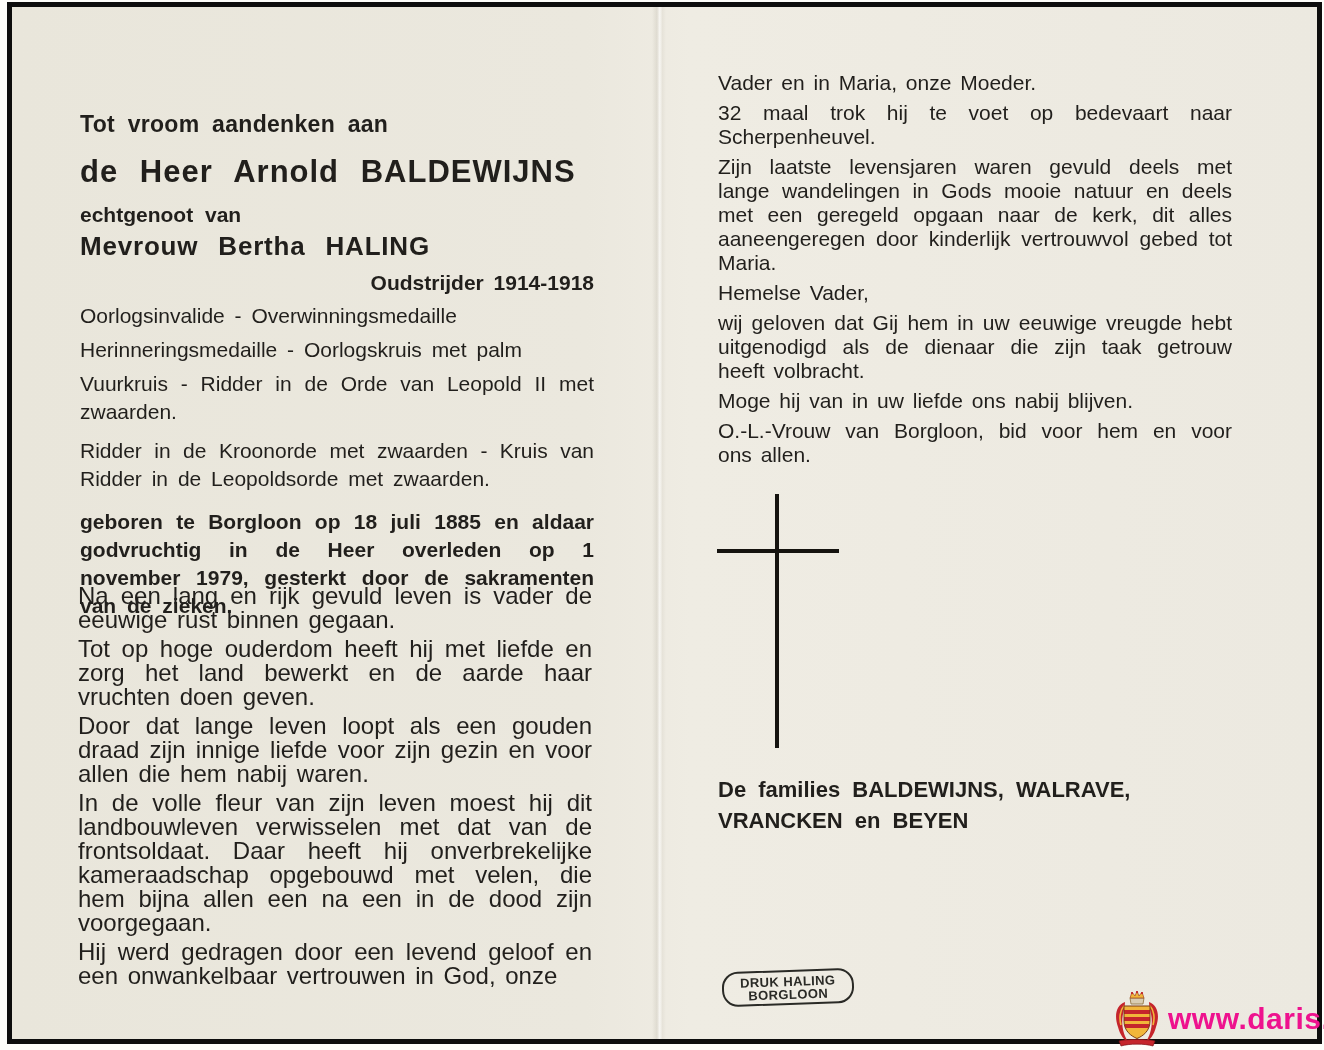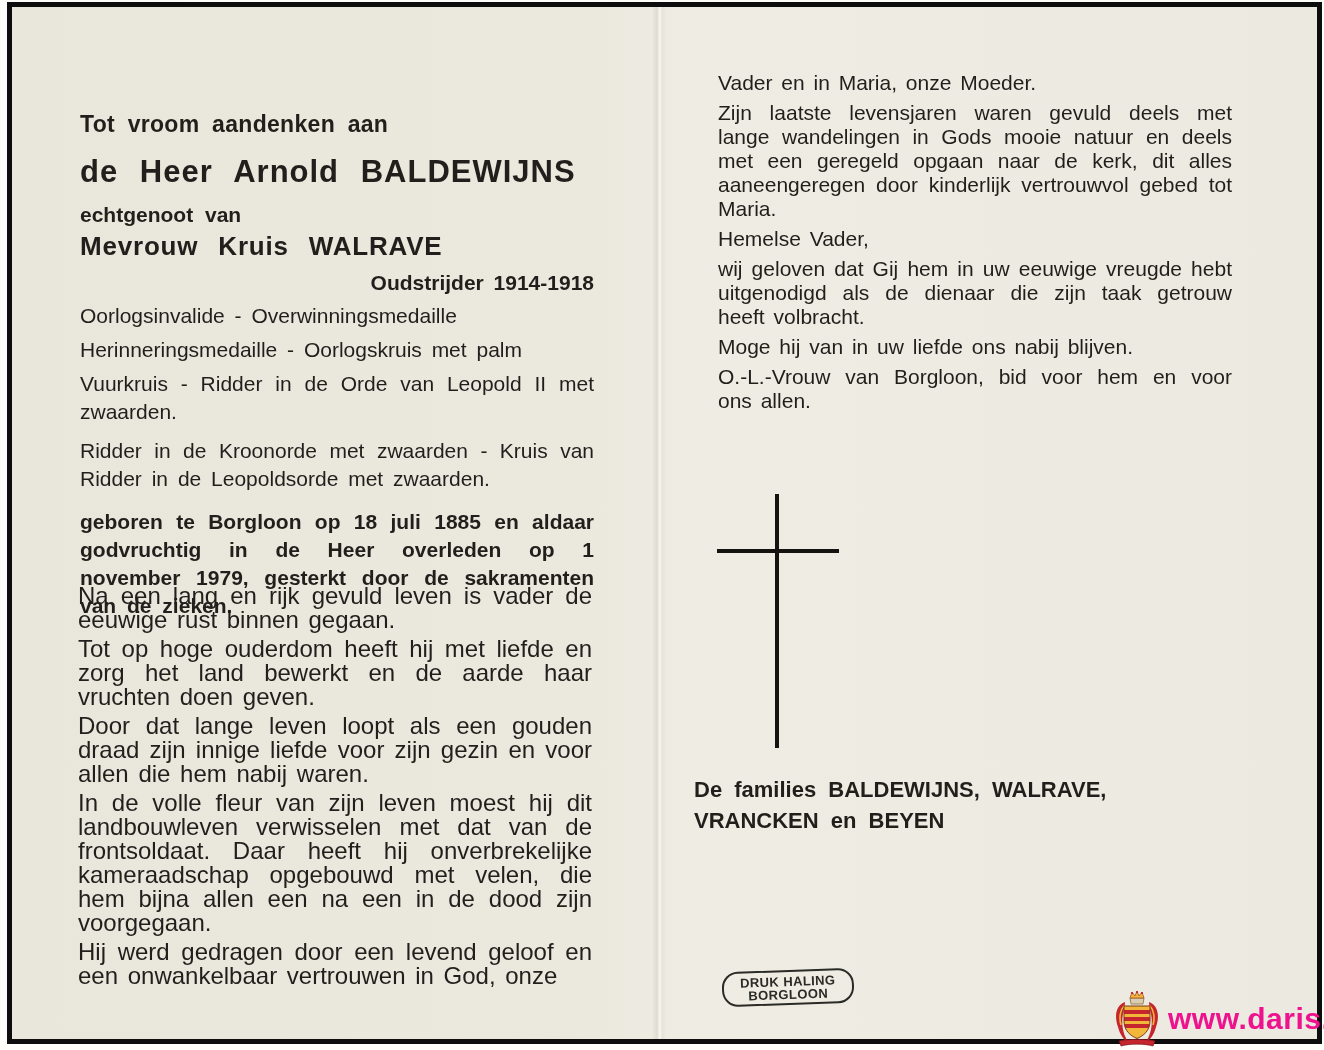--- a/index.html
+++ b/index.html
@@ -40,21 +40,21 @@
 
   
   .page-right{left:706px;top:64px;}
   .page-right p{font-size:21px;line-height:24px;text-align:justify;word-spacing:3px;margin-top:6px !important;}
   .page-right p:first-child{margin-top:0 !important;}
 
   .cross{position:absolute;left:705px;top:487px;width:122px;height:254px;}
   .cross .v{position:absolute;left:58px;top:0;width:4px;height:254px;background:#15130f;}
   .cross .h{position:absolute;left:0;top:55px;width:122px;height:4px;background:#15130f;}
 
-  .families{position:absolute;left:682px;top:767px;width:514px;font-size:22px;font-weight:bold;line-height:31px;word-spacing:6px;}
+  .families{position:absolute;left:706px;top:767px;width:514px;font-size:22px;font-weight:bold;line-height:31px;word-spacing:6px;}
   .thanks{position:absolute;left:748px;top:838px;width:462px;font-size:22px;font-weight:bold;line-height:30px;text-align:justify;word-spacing:4px;}
 
   .stamp{
     position:absolute;left:710px;top:963px;width:120px;padding:3px 4px 2px 4px;
     border:2px solid #2a2a26;border-radius:16px;
     text-align:center;transform:rotate(-2deg);
     color:#2a2a26;
   }
   .stamp div{font-size:13px;font-weight:bold;line-height:13px;letter-spacing:.4px;}
 
@@ -67,39 +67,40 @@
 </head>
 <body>
 
 <div class="card">
   <div class="fold"></div>
 
   <div class="col page-left">
     <p class="intro">Tot vroom aandenken aan</p>
     <p class="name">de Heer Arnold BALDEWIJNS</p>
     <p class="spouse-prefix">echtgenoot van</p>
-    <p class="spouse">Mevrouw Kruis WALRAVE</p>
+    <p class="spouse">Mevrouw Bertha HALING</p>
     <p class="veteran">Oudstrijder 1914-1918</p>
     <p class="honor first">Oorlogsinvalide - Overwinningsmedaille</p>
     <p class="honor">Herinneringsmedaille - Oorlogskruis met palm</p>
     <p class="honor">Vuurkruis - Ridder in de Orde van Leopold II met zwaarden.</p>
     <p class="honor gap">Ridder in de Kroonorde met zwaarden - Kruis van Ridder in de Leopoldsorde met zwaarden.</p>
     <p class="life">geboren te Borgloon op 18 juli 1885 en aldaar godvruchtig in de Heer overleden op 1 november 1979, gesterkt door de sakramenten van de zieken.</p>
   </div>
 
   <div class="col body-block">
     <p>Na een lang en rijk gevuld leven is vader de eeuwige rust binnen gegaan.</p>
     <p>Tot op hoge ouderdom heeft hij met liefde en zorg het land bewerkt en de aarde haar vruchten doen geven.</p>
     <p>Door dat lange leven loopt als een gouden draad zijn innige liefde voor zijn gezin en voor allen die hem nabij waren.</p>
     <p>In de volle fleur van zijn leven moest hij dit landbouwleven verwisselen met dat van de frontsoldaat. Daar heeft hij onverbrekelijke kameraadschap opgebouwd met velen, die hem bijna allen een na een in de dood zijn voorgegaan.</p>
     <p>Hij werd gedragen door een levend geloof en een onwankelbaar vertrouwen in God, onze</p>
   </div>
 
   <div class="col page-right">
     <p>Vader en in Maria, onze Moeder.</p>
+    <p>32 maal trok hij te voet op bedevaart naar Scherpenheuvel.</p>
     <p>Zijn laatste levensjaren waren gevuld deels met lange wandelingen in Gods mooie natuur en deels met een geregeld opgaan naar de kerk, dit alles aaneengeregen door kinderlijk vertrouwvol gebed tot Maria.</p>
     <p>Hemelse Vader,</p>
     <p>wij geloven dat Gij hem in uw eeuwige vreugde hebt uitgenodigd als de dienaar die zijn taak getrouw heeft volbracht.</p>
     <p>Moge hij van in uw liefde ons nabij blijven.</p>
     <p>O.-L.-Vrouw van Borgloon, bid voor hem en voor ons allen.</p>
   </div>
 
   <div class="cross">
     <div class="v"></div>
     <div class="h"></div>

